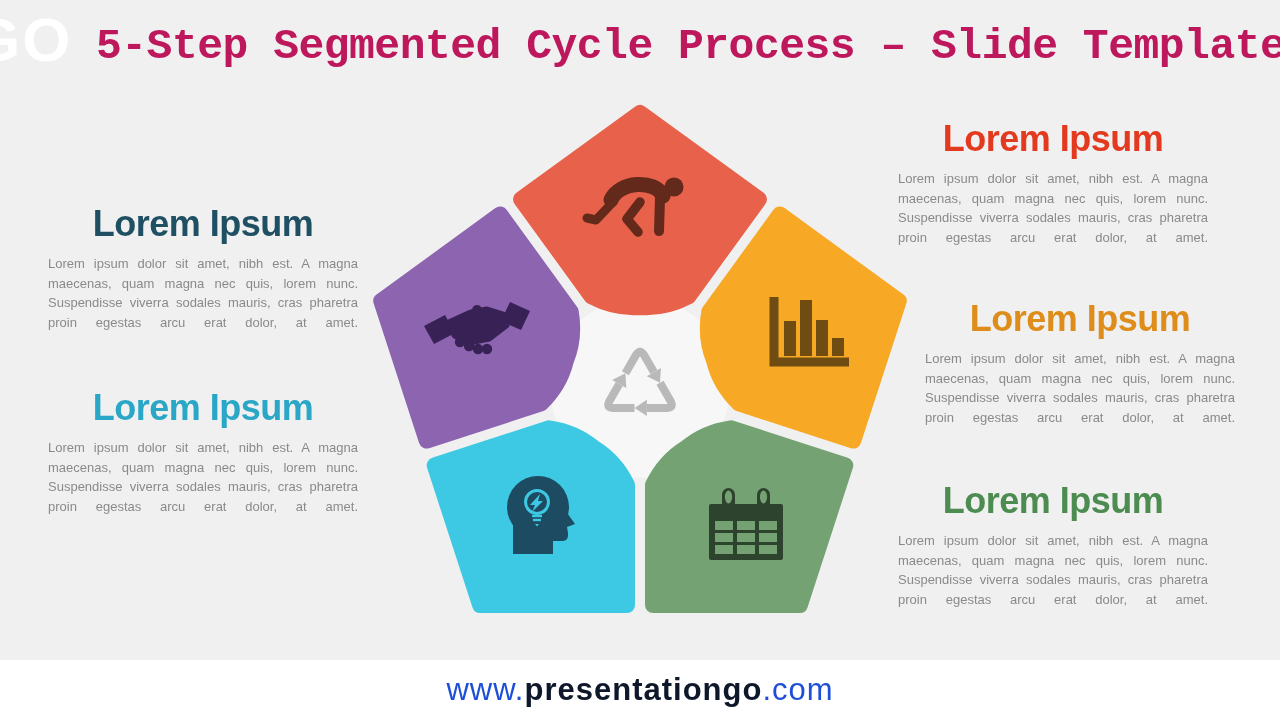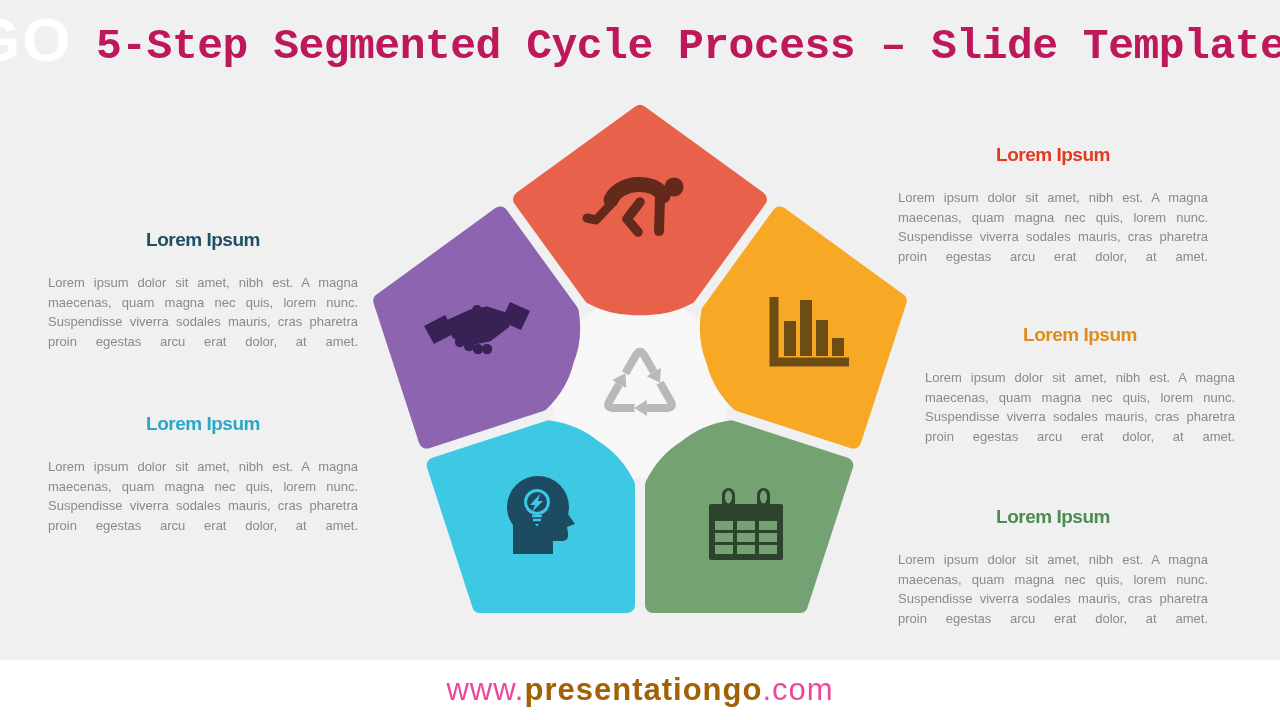--- a/index.html
+++ b/index.html
@@ -13,39 +13,39 @@
     font-size:62px; font-weight:bold; color:#ffffff; letter-spacing:2px;
   }
   .title {
     position:absolute; left:96px; top:16px; margin:0;
     font-size:43px; line-height:62px; font-weight:bold; color:#be185d;
     letter-spacing:-0.5px; white-space:nowrap;font-family:Liberation Mono, monospace;
   }
   .diagram-svg { position:absolute; left:0; top:0; }
   .tb { position:absolute; width:310px; }
   .tb h2 {
-    margin:16px; font-size:19px; line-height:34px; font-weight:bold;
+    margin:0; font-size:36px; line-height:34px; font-weight:bold;
     text-align:center; letter-spacing:-0.5px;
   }
   .tb p {
     margin:13px 0 0 0; font-size:13px; line-height:19.5px; color:#8a8a8a;
     text-align:justify; text-align-last:justify;
   }
   .tb-l1 { left:48px;  top:207px; }
   .tb-l2 { left:48px;  top:391px; }
   .tb-r1 { left:898px; top:122px; }
   .tb-r2 { left:925px; top:302px; }
   .tb-r3 { left:898px; top:484px; }
   .footer-bar {
     position:absolute; left:0; top:660px; width:1280px; height:60px;
     background:#ffffff; display:flex; align-items:center; justify-content:center;
   }
   .footer-bar .ft { font-size:31px; letter-spacing:1px; }
-  .ft-gray { color:#ec4899; }
-  .ft-brand { color:#a16207; font-weight:bold; }
+  .ft-gray { color:#1d4ed8; }
+  .ft-brand { color:#0f172a; font-weight:bold; }
 </style>
 </head>
 <body>
 
 <div class="slide">
 
   <div class="logo">GO</div>
 
   <h1 class="title">5-Step Segmented Cycle Process – Slide Template</h1>
 

